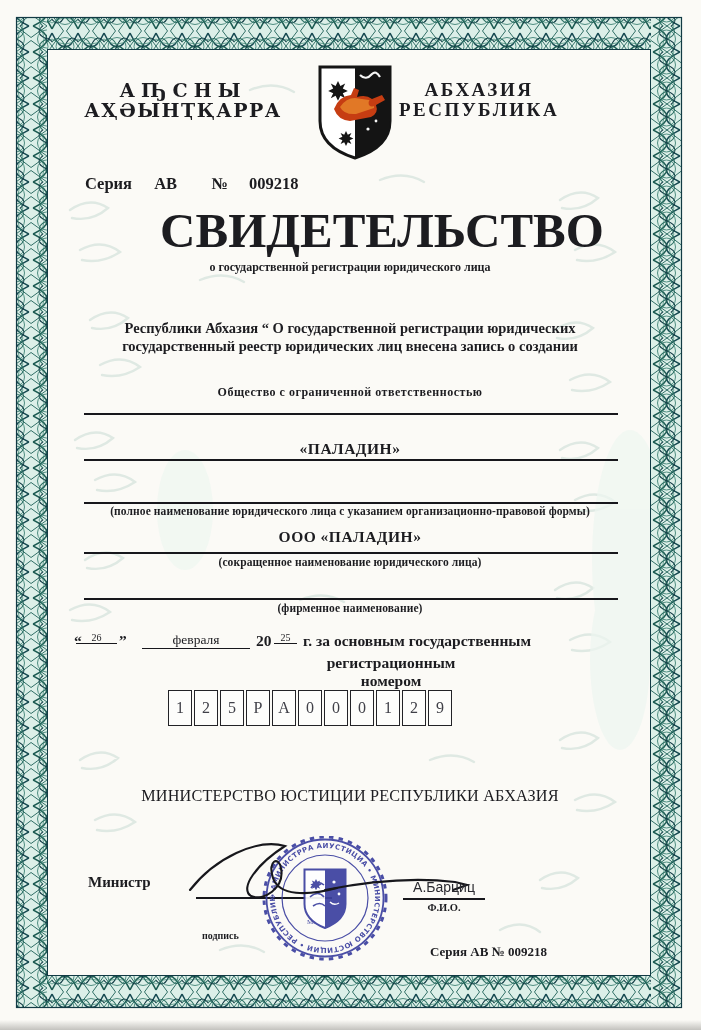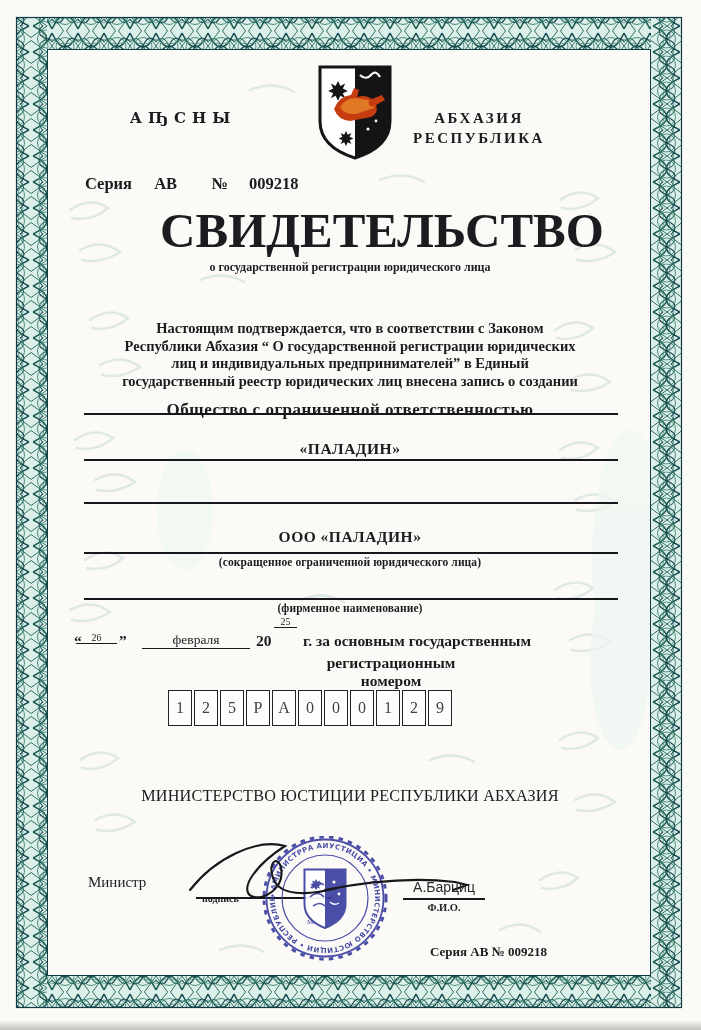--- a/index.html
+++ b/index.html
@@ -1,23 +1,23 @@
 <!DOCTYPE html>
 <html><head>
 <meta charset="utf-8">
 <style>
   html,body{margin:0;padding:0;background:#e8e8e4;}
   .page{position:relative;width:701px;height:1030px;background:#fbfaf6;overflow:hidden;
         font-family:"Liberation Serif","DejaVu Serif",serif;color:#1c1c20;}
   .abs{position:absolute;}
-  .b{font-weight:normal;}
+  .b{font-weight:bold;}
   .ctr{text-align:center;}
   .col{left:25px;width:650px;text-align:center;}
   .ab{font-family:"DejaVu Serif","Liberation Serif",serif;}
-  .hdr{font-weight:bold;font-size:15px;line-height:20px;letter-spacing:3px;text-align:center;margin-top:28px;}
+  .hdr{font-weight:bold;font-size:19px;line-height:20px;letter-spacing:3px;text-align:center;}
   .serial{font-weight:bold;font-size:16.5px;}
   .serial span{display:inline-block;}
   .title{font-weight:bold;font-size:49px;letter-spacing:0px;padding-left:32px;}
   .subtitle{font-weight:bold;font-size:12px;}
   .para{font-weight:bold;font-size:14.5px;line-height:17.5px;}
   .nameline{font-weight:bold;font-size:15.5px;letter-spacing:0.5px;}
   .rule{position:absolute;left:84px;width:534px;height:2.2px;background:#17171c;}
   .cap{font-weight:bold;font-size:11.5px;letter-spacing:0.1px;}
   .dline{display:inline-block;border-bottom:1.6px solid #17171c;text-align:center;}
   .dbold{font-weight:bold;font-size:15.5px;}
@@ -87,20 +87,21 @@
     <rect x="17" y="18" width="664" height="31" fill="url(#gh)"></rect>
     <rect x="17" y="976" width="664" height="31" fill="url(#gh)"></rect>
     <rect x="17" y="18" width="30" height="989" fill="url(#gv)"></rect>
     <rect x="651" y="18" width="30" height="989" fill="url(#gv)"></rect>
     <rect x="16.5" y="17.5" width="665" height="990" fill="none" stroke="#123a44" stroke-width="1.2"></rect>
     <rect x="47.5" y="49.5" width="603" height="926" fill="none" stroke="#123a44" stroke-width="1"></rect>
   </svg>
 
   <div class="abs hdr ab" style="left:78px;top:80px;width:210px">
     <div style="letter-spacing:6px">АҦСНЫ</div>
+    <div style="letter-spacing:1.5px">АҲӘЫНҬҚАРРА</div>
   </div>
 
   <svg class="abs" style="left:316px;top:63px" width="78" height="99" viewBox="0 0 78 99">
     <path d="M4,4 H74 V58 Q74,84 39,95 Q4,84 4,58 Z" fill="#ffffff" stroke="#151515" stroke-width="3"></path>
     <path d="M39,4 H74 V58 Q74,84 39,95 Z" fill="#141414"></path>
     <path d="M44,12 q6,6 12,-1 q4,-4 8,3" fill="none" stroke="#f5f5f5" stroke-width="2.2"></path>
     <path d="M22,18 l2.4,5 4.8,-2.4 -2.4,4.9 5,2.4 -5,2.4 2.4,4.9 -4.8,-2.4 -2.4,5 -2.4,-5 -4.8,2.4 2.4,-4.9 -5,-2.4 5,-2.4 -2.4,-4.9 4.8,2.4 z" fill="#151515"></path>
     <path d="M18,46 q5,-13 17,-14 l3,-7 5,2 -2,7 q9,-3 15,2 l10,-4 3,5 -9,5 q3,8 -5,12 l-21,4 q-12,-1 -16,-12 z" fill="#c63d12"></path>
     <path d="M24,44 q6,-9 15,-9 l14,2 q6,2 5,8 l-18,6 q-12,1 -16,-7 z" fill="#e5832a" opacity="0.85"></path>
     <circle cx="56" cy="40" r="3.4" fill="#c63d12"></circle>
@@ -118,47 +119,46 @@
     <span style="margin-right:18px">Серия</span>
     <span style="margin-right:30px">АВ</span>
     <span style="margin-right:17px">№</span>
     <span>009218</span>
   </div>
 
   <div class="abs col title" style="top:202px">СВИДЕТЕЛЬСТВО</div>
   <div class="abs col subtitle" style="top:260px">о государственной регистрации юридического лица</div>
 
   <div class="abs col para" style="top:320px">
-    <div>Настоящим подтверждается, что в соответствии с Законом</div>
     <div>Республики Абхазия “ О государственной регистрации юридических</div>
-    <div>лиц и индивидуальных предпринимателей” в Единый</div>
     <div>государственный реестр юридических лиц внесена запись о создании</div>
   </div>
 
-  <div class="abs col nameline" style="top:400px;font-size:17px">Общество с ограниченной ответственностью</div>
+  <div class="abs col nameline" style="top:385px;font-size:12px">Общество с ограниченной ответственностью</div>
   <div class="rule" style="top:413px"></div>
 
   <div class="abs col nameline" style="top:440px">«ПАЛАДИН»</div>
   <div class="rule" style="top:459px"></div>
 
   <div class="rule" style="top:502px"></div>
+  <div class="abs col cap" style="top:505px">(полное  наименование юридического  лица с указанием организационно-правовой формы)</div>
 
   <div class="abs col nameline" style="top:528px">ООО «ПАЛАДИН»</div>
   <div class="rule" style="top:552px"></div>
-  <div class="abs col cap" style="top:556px">(сокращенное ограниченной юридического  лица)</div>
+  <div class="abs col cap" style="top:556px">(сокращенное наименование юридического  лица)</div>
 
   <div class="rule" style="top:598px"></div>
   <div class="abs col cap" style="top:602px">(фирменное наименование)</div>
 
   <div class="abs dbold" style="left:74px;top:632px">“</div>
   <span class="abs dline dreg" style="left:76px;top:632px;width:41px">26</span>
   <div class="abs dbold" style="left:119px;top:632px">”</div>
   <span class="abs dline dreg" style="left:142px;top:632px;width:108px;font-size:13.5px">февраля</span>
   <div class="abs dbold" style="left:256px;top:632px">20</div>
-  <span class="abs dline dreg" style="left:274px;top:616px;width:23px">25</span>
+  <span class="abs dline dreg" style="left:274px;top:632px;width:23px">25</span>
   <div class="abs dbold" style="left:303px;top:632px">г. за основным государственным</div>
   <div class="abs dbold ctr" style="left:300px;top:654px;width:182px">регистрационным номером</div>
 
   <div class="abs ogrn" style="left:168px;top:690px">
     <div class="cell">1</div>
     <div class="cell">2</div>
     <div class="cell">5</div>
     <div class="cell">Р</div>
     <div class="cell">А</div>
     <div class="cell">0</div>
@@ -167,21 +167,21 @@
     <div class="cell">1</div>
     <div class="cell">2</div>
     <div class="cell">9</div>
   </div>
 
   <div class="abs col minheading" style="top:787px">МИНИСТЕРСТВО ЮСТИЦИИ РЕСПУБЛИКИ АБХАЗИЯ</div>
 
   <div class="abs b" style="left:88px;top:874px;font-size:15px">Министр</div>
 
   <div class="sig-line" style="left:196px;top:897px;width:136px"></div>
-  <div class="abs small-cap" style="left:202px;top:893px">подпись</div>
+  <div class="abs small-cap" style="left:202px;top:930px">подпись</div>
 
   <svg class="abs" style="left:259px;top:836px" width="132" height="126" viewBox="0 0 132 126" opacity="0.93">
     <g fill="none" stroke="#3d42a0">
       <circle cx="66" cy="62" r="61" stroke-width="3" stroke-dasharray="4.5 5.2"></circle>
       <circle cx="66" cy="62" r="58.5" stroke-width="1.8"></circle>
       <circle cx="66" cy="62" r="43" stroke-width="1.2"></circle>
     </g>
     <defs>
       <path id="sealRing" d="M66,62 m-50,0 a50,50 0 1,1 100,0 a50,50 0 1,1 -100,0"></path>
     </defs>

